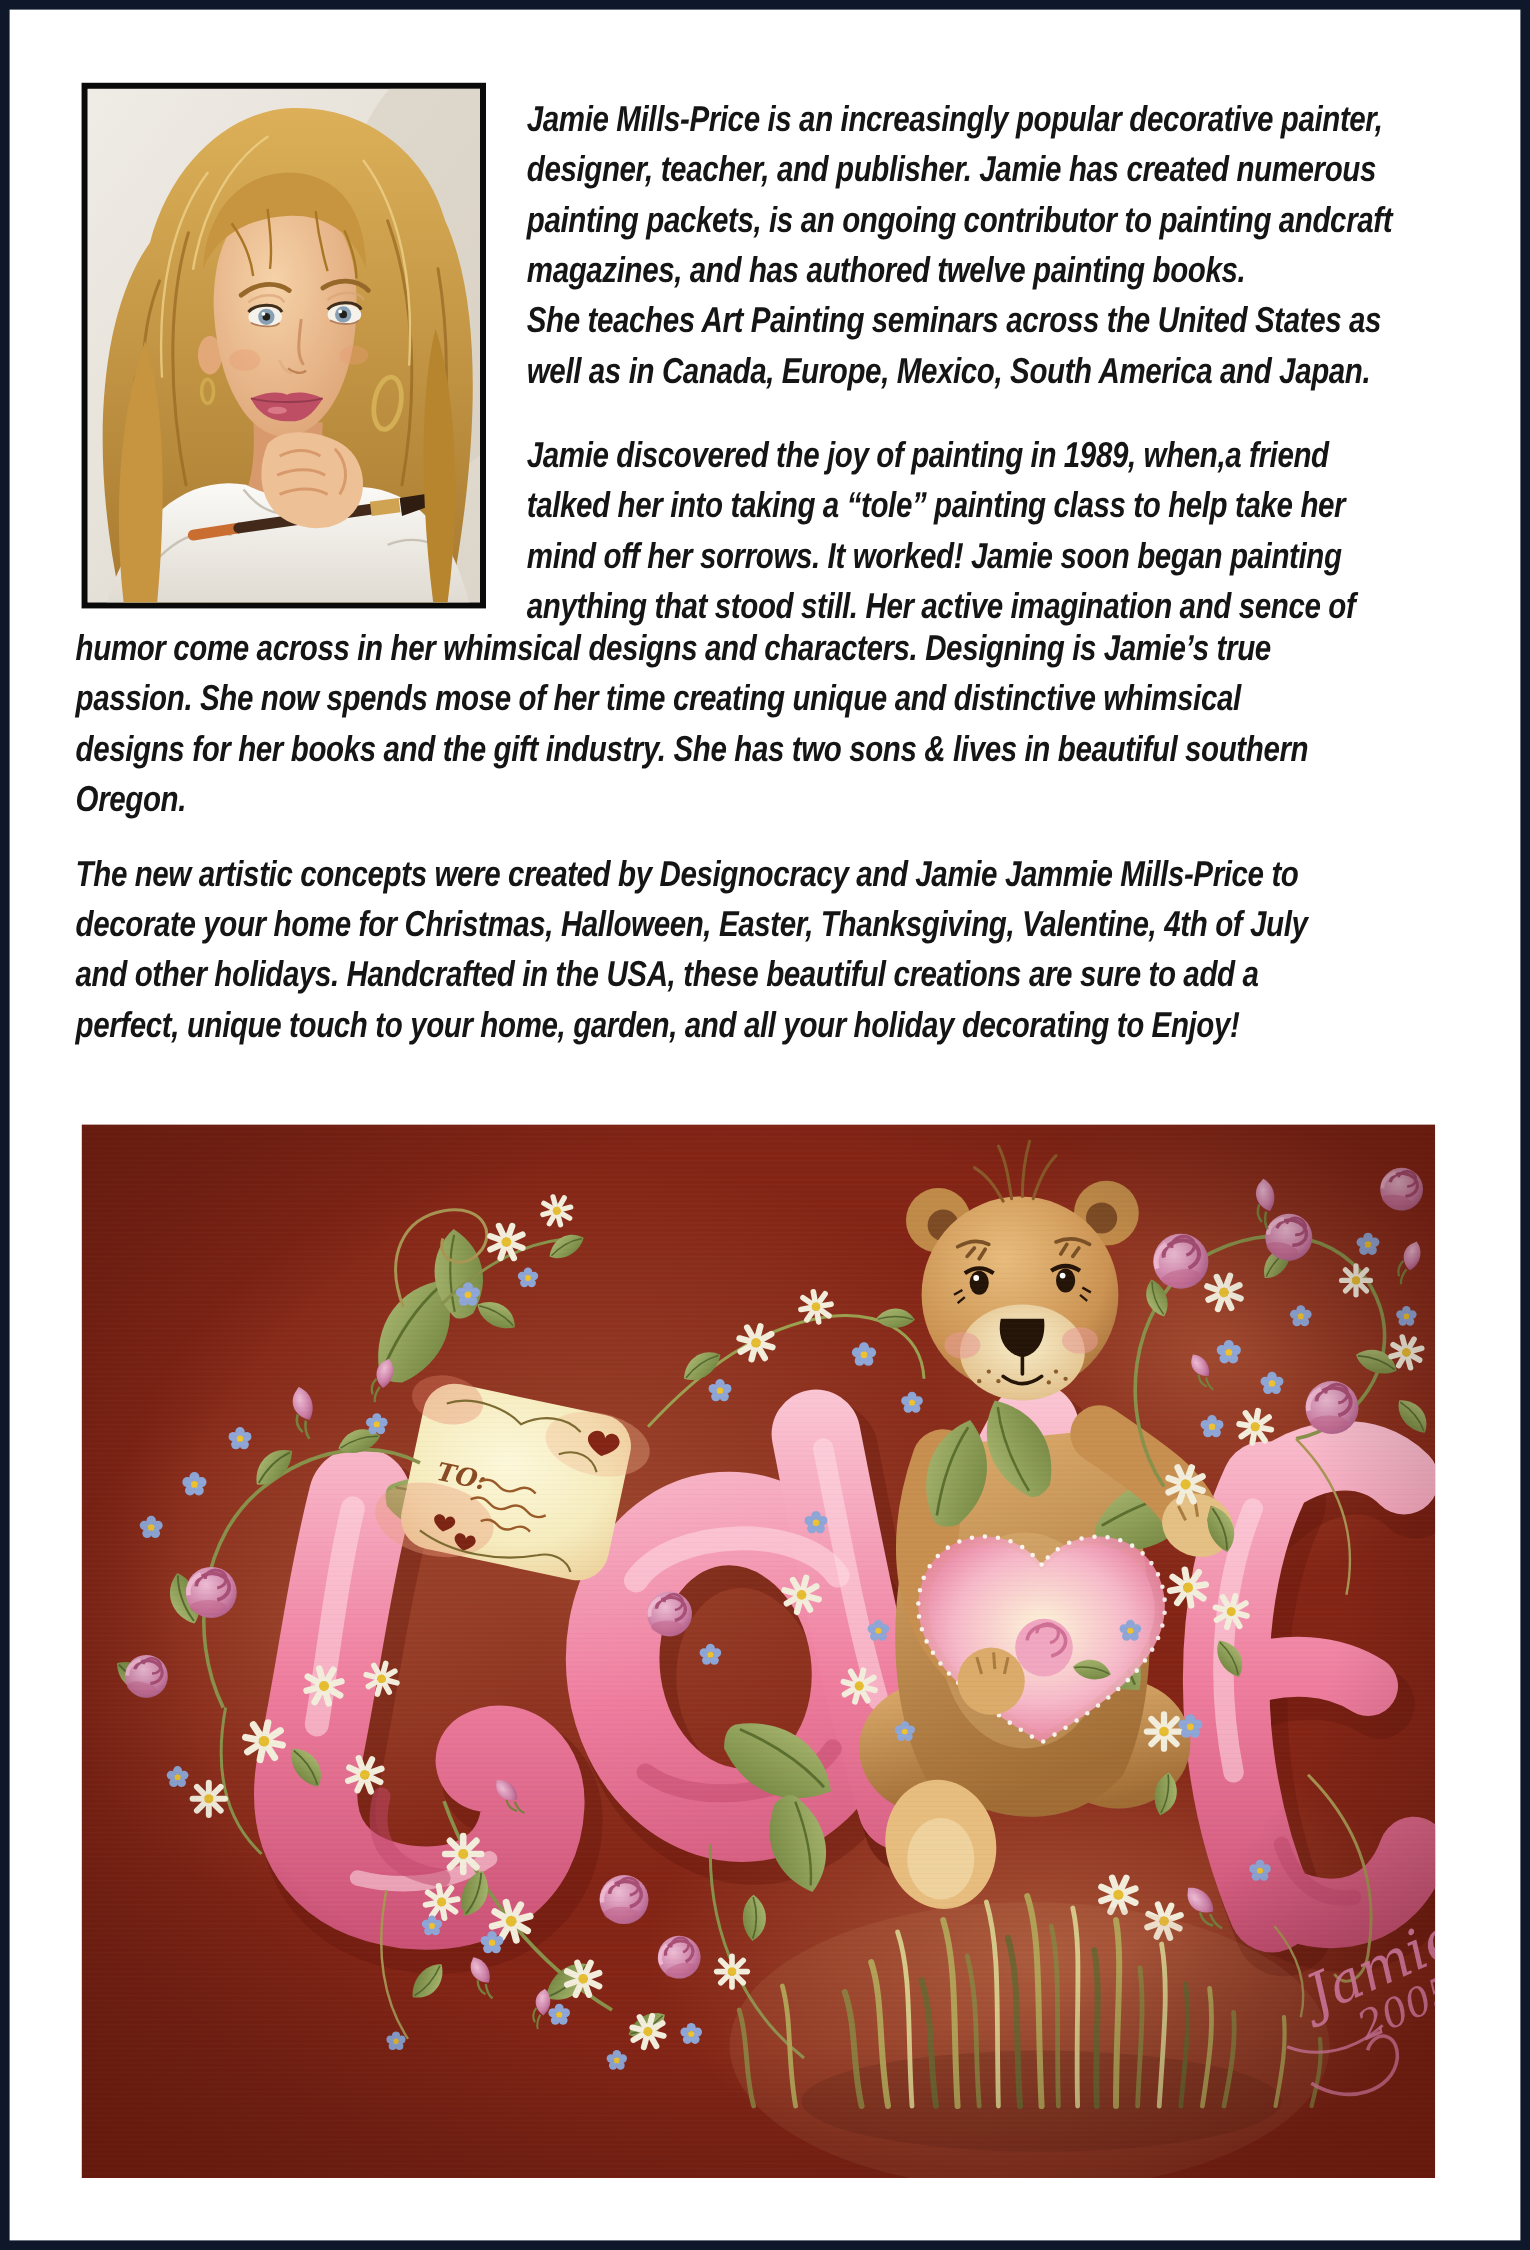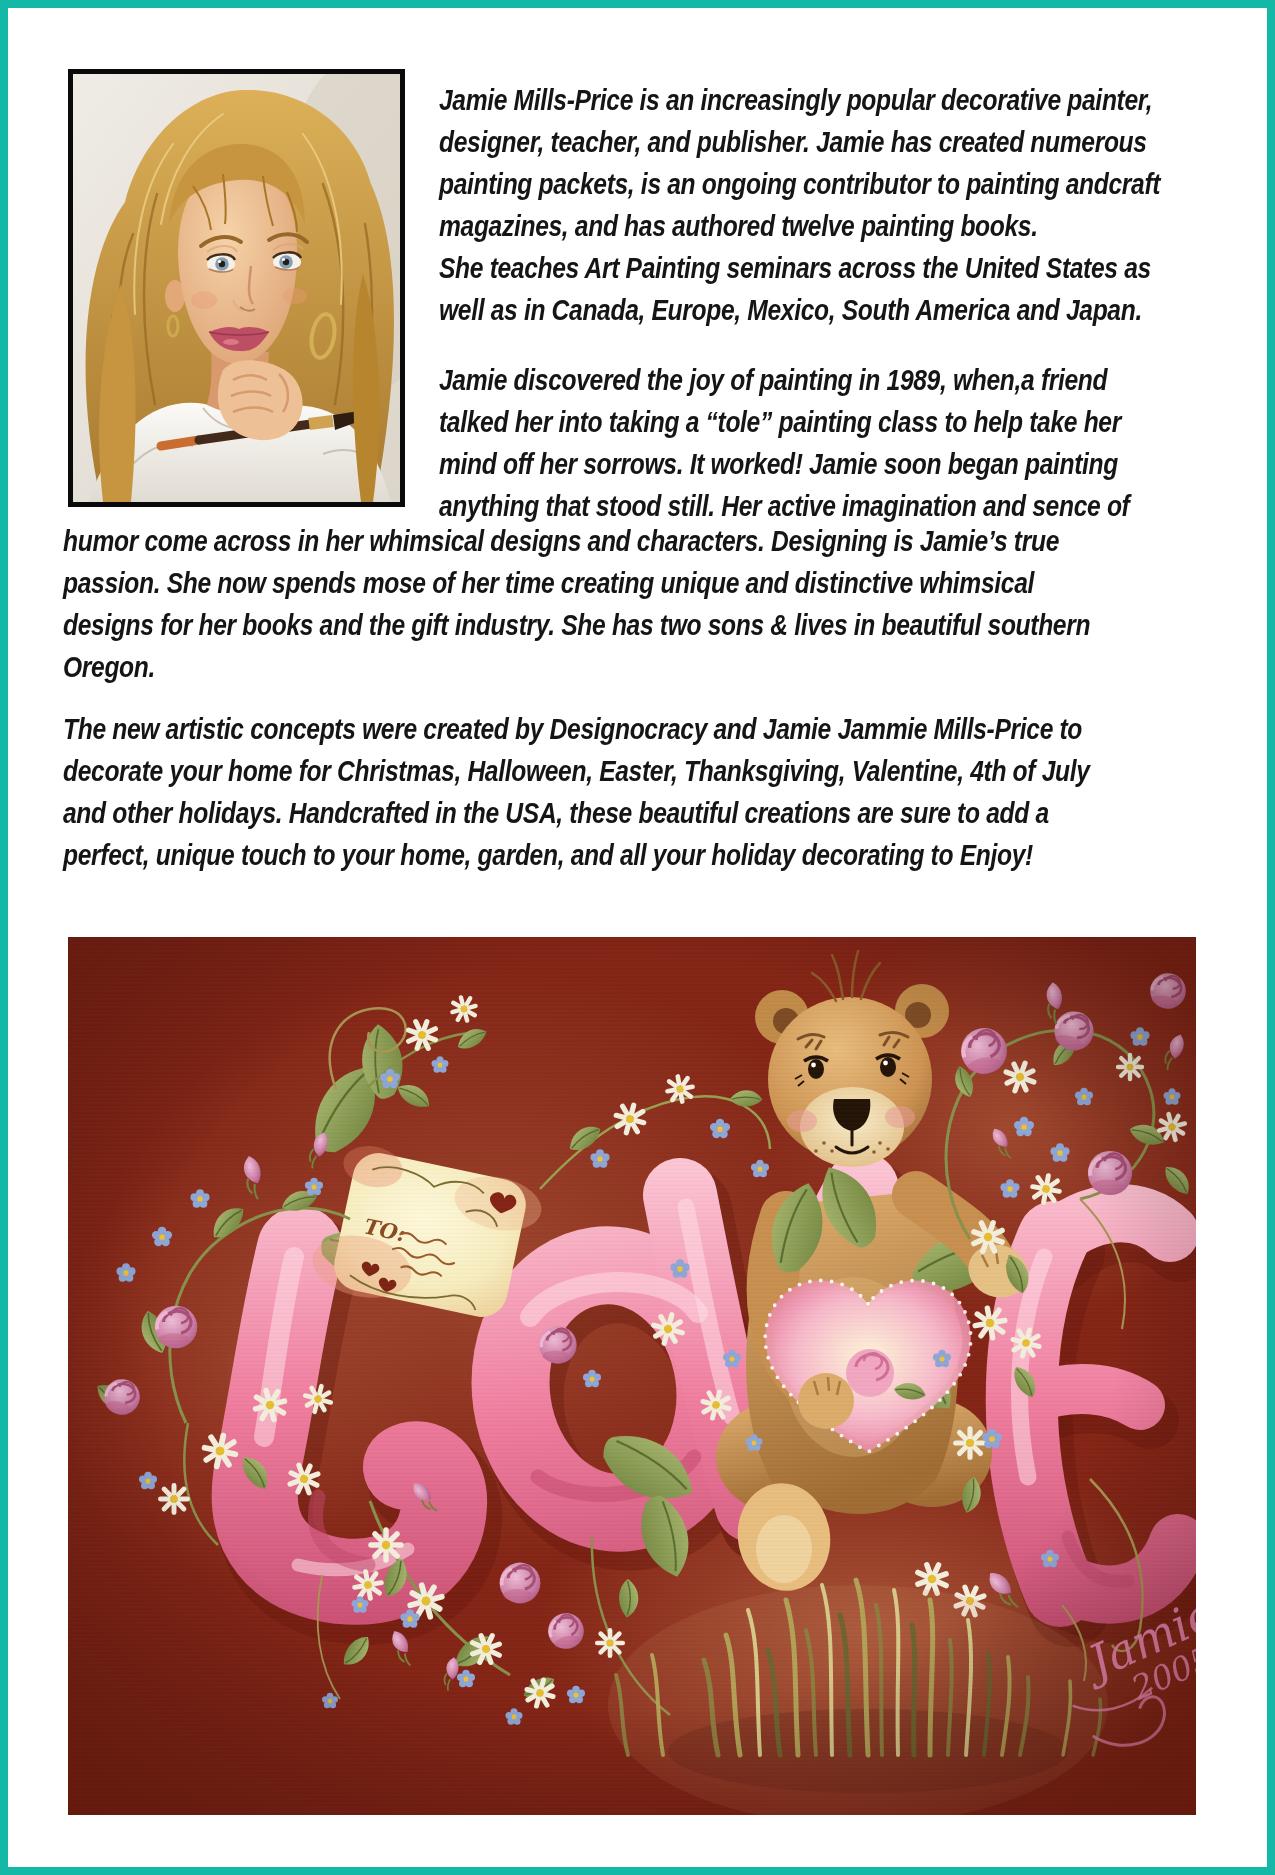--- a/index.html
+++ b/index.html
@@ -1,17 +1,17 @@
 <!DOCTYPE html>
 <html><head>
 <meta charset="utf-8">
 <style>
   html,body{margin:0;padding:0;background:#555;}
   .page{position:relative;width:1275px;height:1875px;box-sizing:border-box;
-        border:8px solid #14b8a6;background:#fff;overflow:hidden;
+        border:8px solid #0f172a;background:#fff;overflow:hidden;
         font-family:"Liberation Sans", sans-serif;}
   .photo{position:absolute;left:60px;top:61px;width:327px;height:428px;
          border:5px solid #0a0a0a;background:#e9e5de;}
   .photo svg{display:block;width:100%;height:100%;}
   .bio{position:absolute;color:#151515;
        font-family:"Liberation Sans", sans-serif;
        font-weight:bold;font-style:italic;
        font-size:30px;line-height:42px;letter-spacing:-0.4px;
        white-space:pre-line;transform:scaleX(0.82);transform-origin:0 0;}
   .bio.side{left:431px;width:1000px;}

